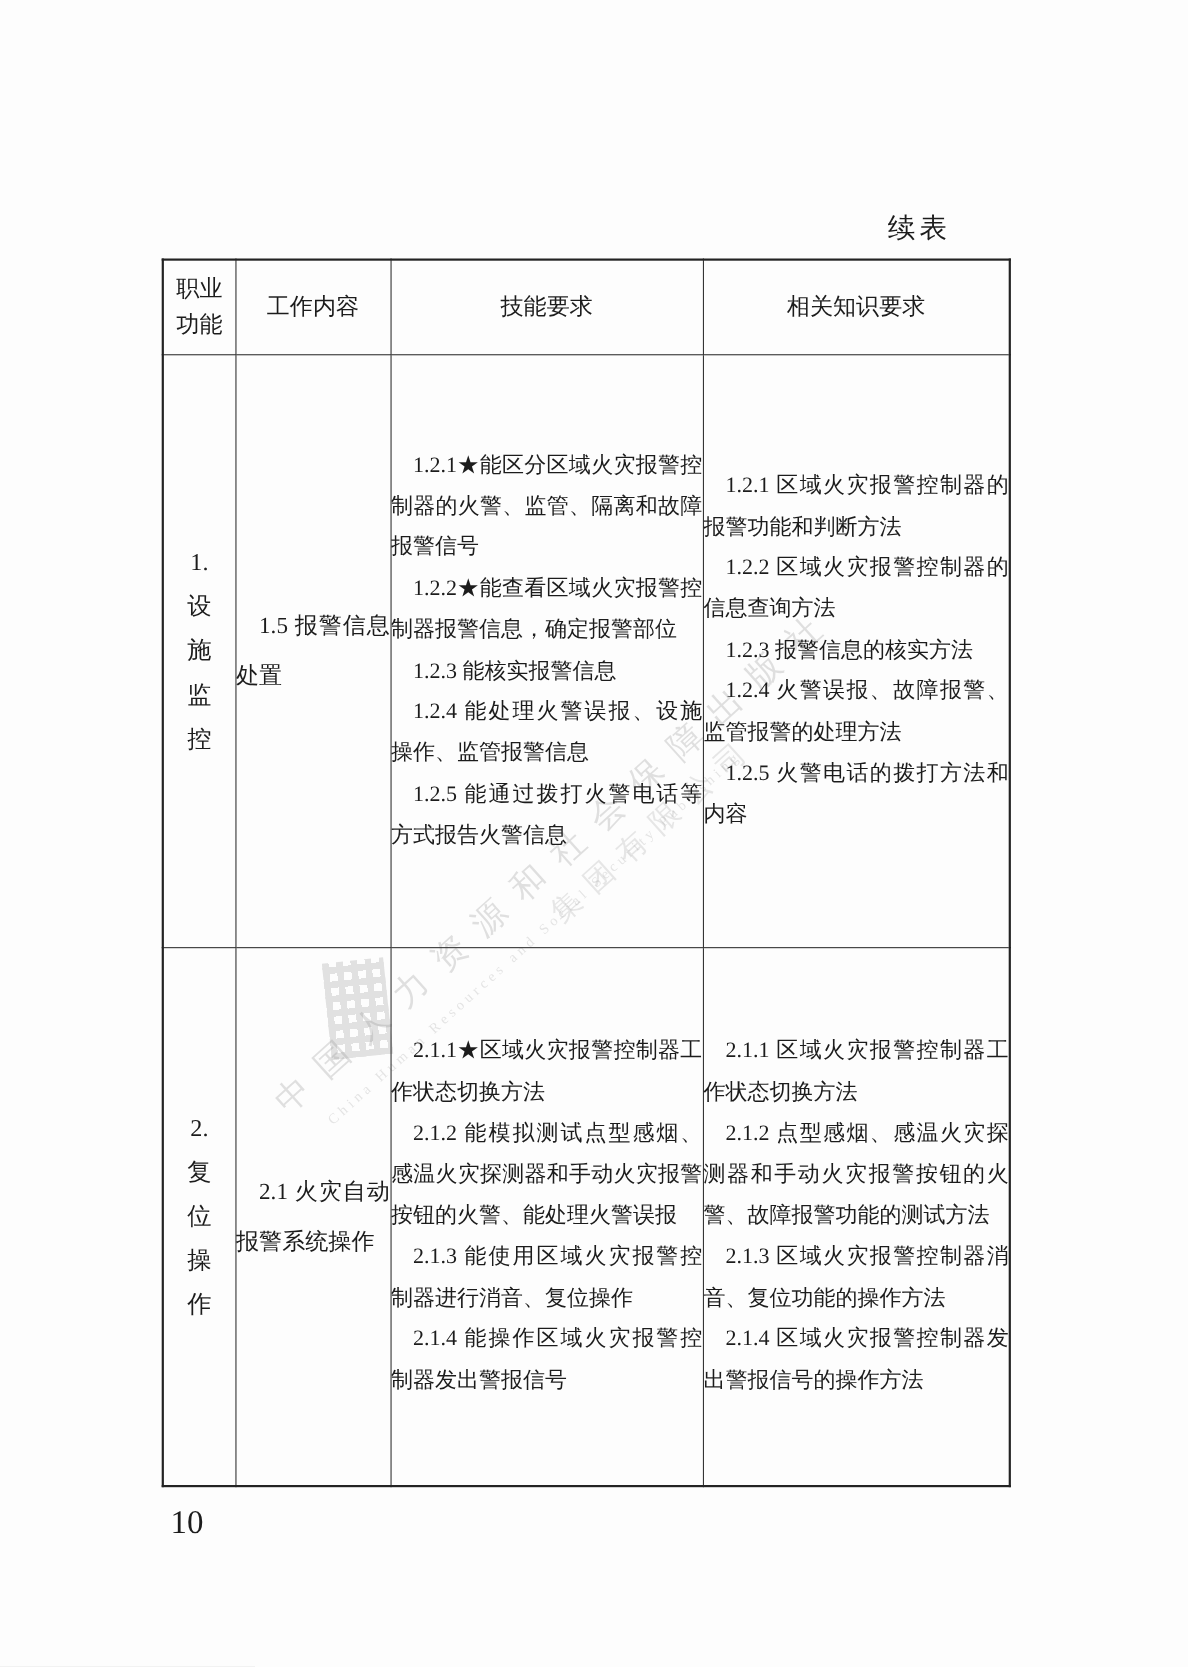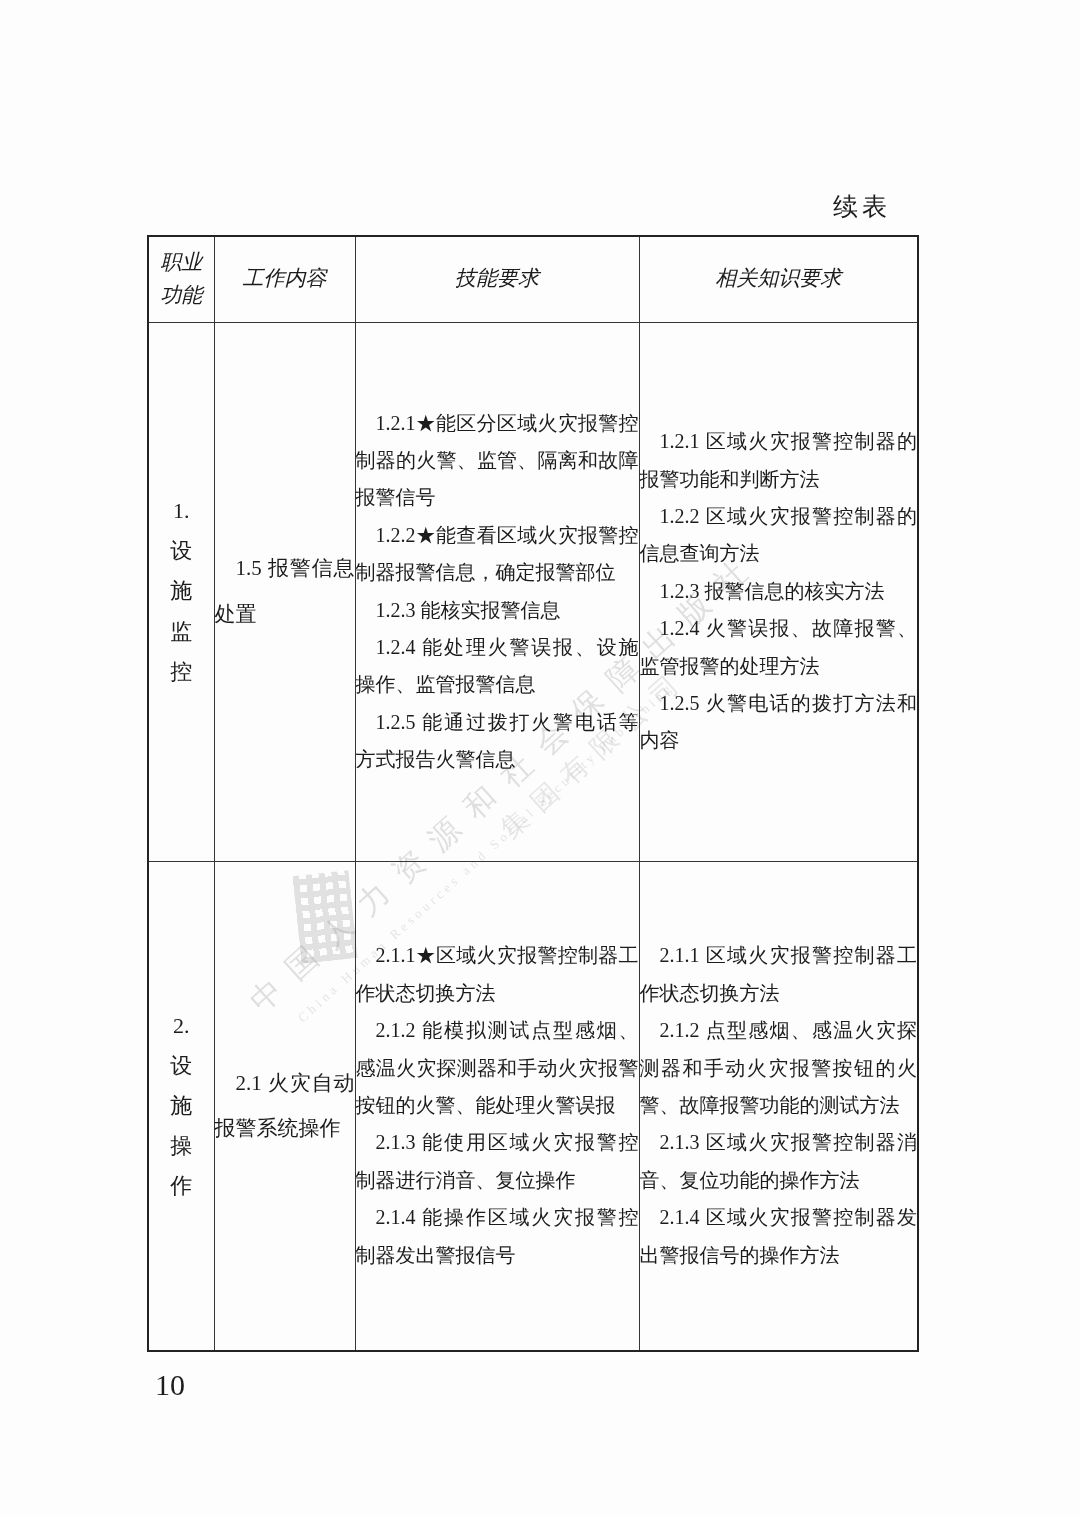--- a/index.html
+++ b/index.html
@@ -19,21 +19,21 @@
     position: absolute;
     left: 140px;
     top: 94px;
     font-family: "Liberation Sans", "DejaVu Sans", sans-serif;
     font-weight: 700;
     font-size: 24px;
     letter-spacing: 1px;
   }
   .continued {
     position: absolute;
-    left: 833px;
+    left: 807px;
     top: 190px;
     font-size: 25px;
     letter-spacing: 4px;
   }
   .page-number {
     position: absolute;
     left: 155px;
     top: 1368px;
     font-size: 30px;
   }
@@ -68,21 +68,21 @@
     table-layout: fixed;
     border: 2px solid #232323;
     background: transparent;
   }
   table.std th, table.std td {
     border: 1px solid #353535;
     vertical-align: middle;
     font-weight: normal;
     padding: 0;
   }
-  tr.header-row { height: 86px; font-style: italic; }
+  tr.header-row { height: 86px; }
   tr.body-row-0 { height: 539px; }
   tr.body-row-1 { height: 490px; }
 
   th.hdr {
     font-size: 21px;
     text-align: center;
     line-height: 1.6;
   }
   th.hdr .hdr-inner { display: inline-block; }
   th.hdr-function .hdr-inner { width: 2em; word-break: break-all; }
@@ -176,21 +176,21 @@
         <p>1.2.3 报警信息的核实方法</p>
         <p>1.2.4 火警误报、故障报警、监管报警的处理方法</p>
         <p>1.2.5 火警电话的拨打方法和内容</p>
       </td>
     </tr>
 
     <tr class="body-row-1">
       <td class="func-cell">
         <div class="func-wrap">
           <div class="func-num">2.</div>
-          <div class="func-chars">设施操作</div>
+          <div class="func-chars">复位操作</div>
         </div>
       </td>
       <td class="work-cell">
         <p>2.1 火灾自动报警系统操作</p>
       </td>
       <td class="text-cell">
         <p>2.1.1★区域火灾报警控制器工作状态切换方法</p>
         <p>2.1.2 能模拟测试点型感烟、感温火灾探测器和手动火灾报警按钮的火警、能处理火警误报</p>
         <p>2.1.3 能使用区域火灾报警控制器进行消音、复位操作</p>
         <p>2.1.4 能操作区域火灾报警控制器发出警报信号</p>

